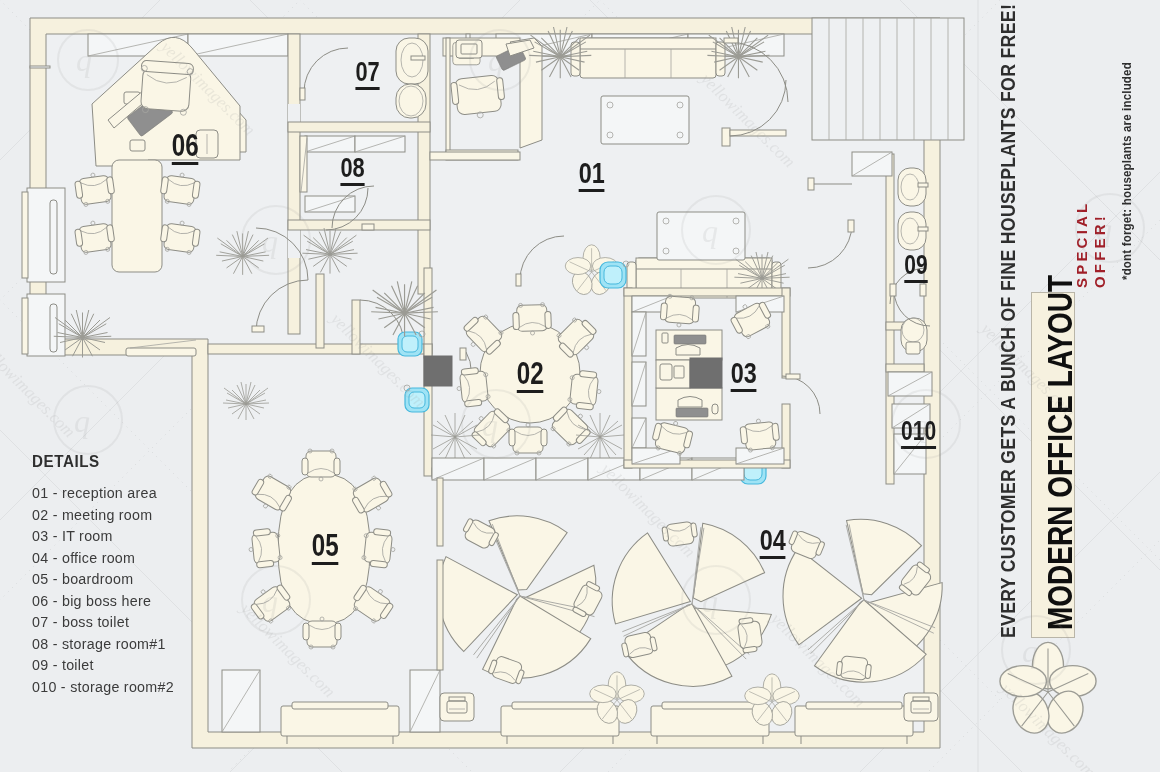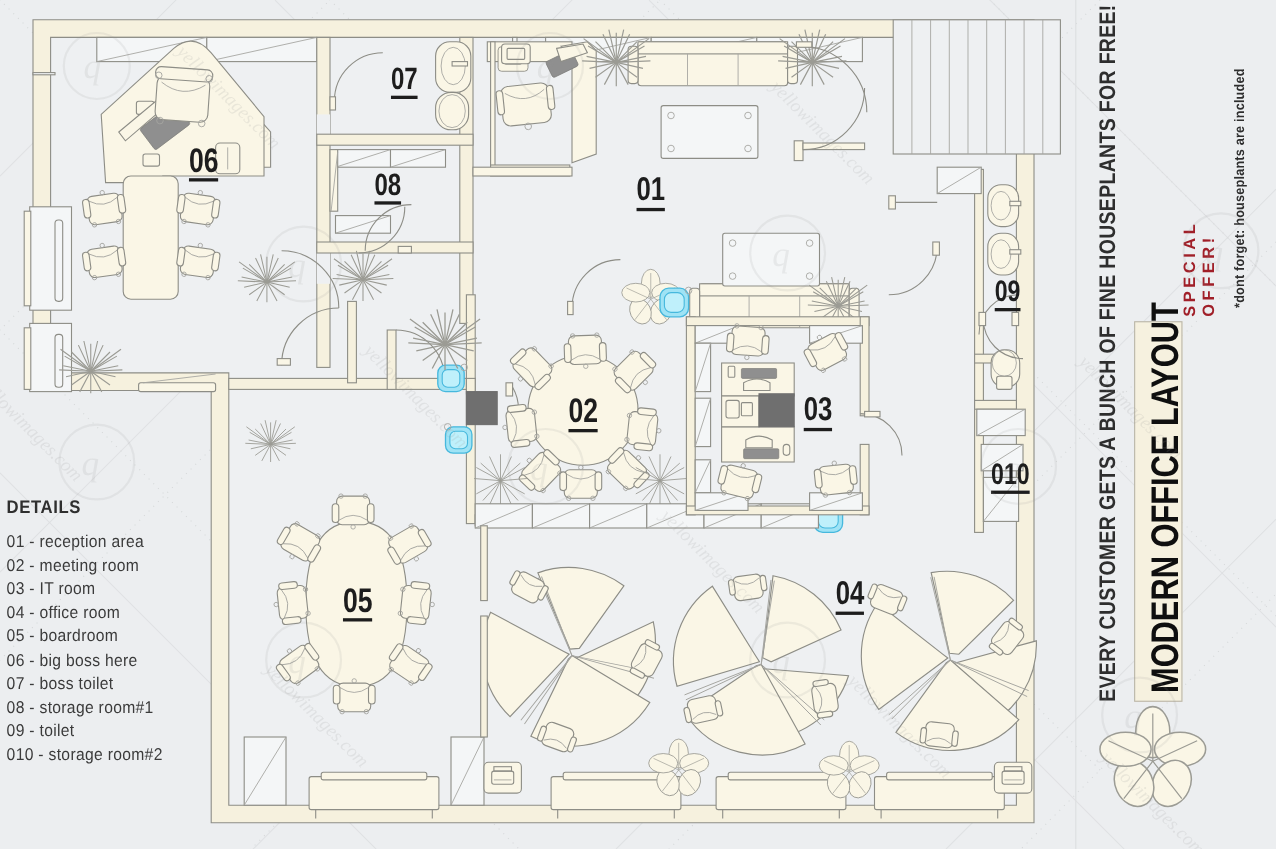--- a/index.html
+++ b/index.html
@@ -56,21 +56,21 @@
   #offer-l2{left:43px;top:185px;transform:rotate(-90deg);}
   #footnote{
     left:1120px;top:280px;
     transform:rotate(-90deg) scaleX(0.92);
     font-size:12.5px;font-weight:bold;color:#2e2e2e;
     letter-spacing:0.2px;
   }
 
   
   #legend{
-    position:absolute;left:6px;top:452px;width:210px;color:#3a3a3a;
+    position:absolute;left:32px;top:452px;width:210px;color:#3a3a3a;
   }
   #legend .ltitle{
     font-family:"Liberation Sans Narrow","Liberation Sans",sans-serif;
     font-weight:bold;font-size:16.5px;letter-spacing:0.6px;
     margin-bottom:11px;color:#2f2f2f;
     transform:scaleX(0.92);transform-origin:0 0;
   }
   #legend .lrow{
     font-family:"Liberation Sans Narrow","Liberation Sans",sans-serif;
     font-size:15.5px;line-height:21.5px;color:#3b3b3b;letter-spacing:0.3px;

